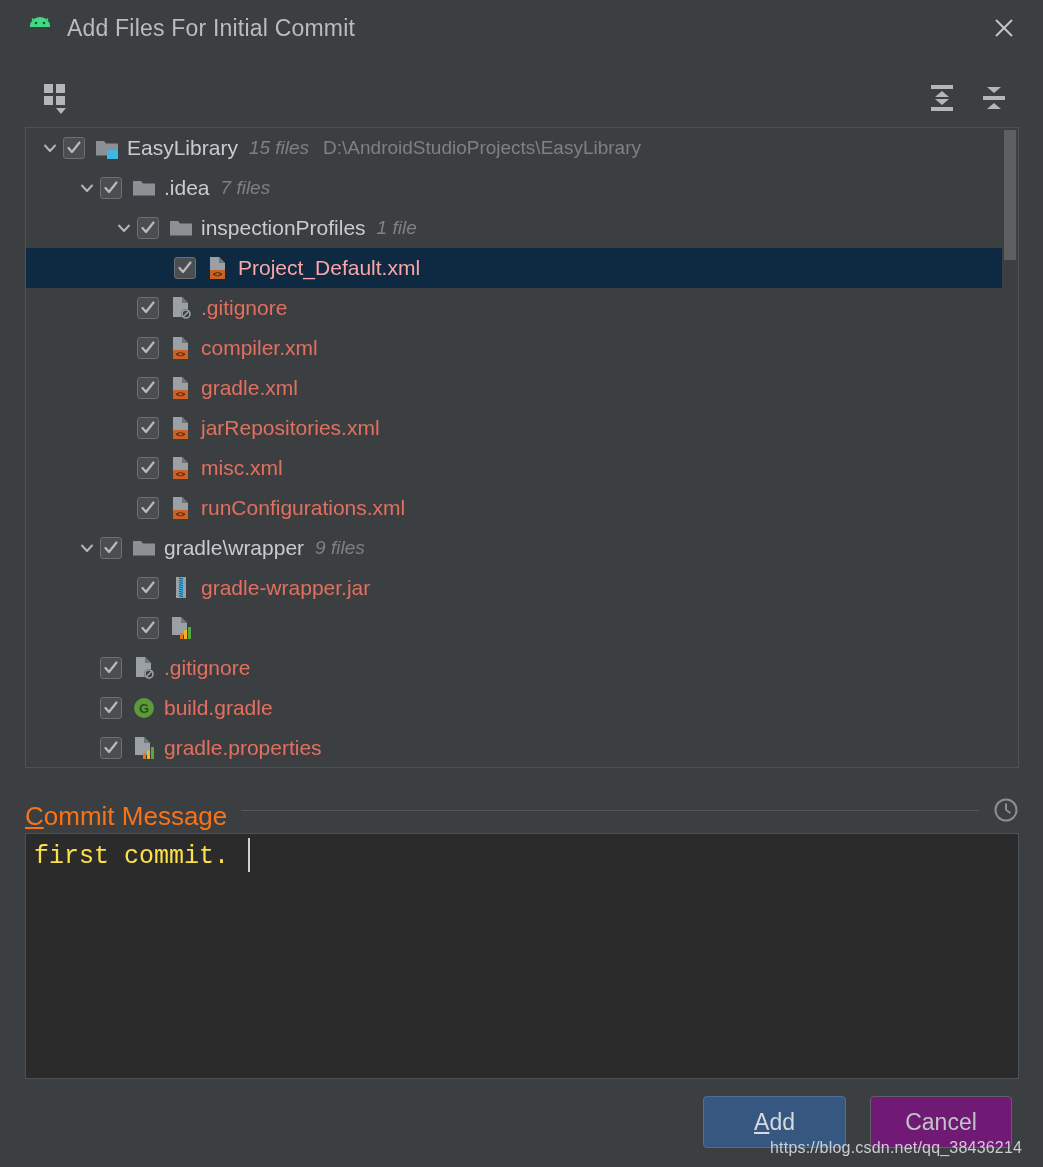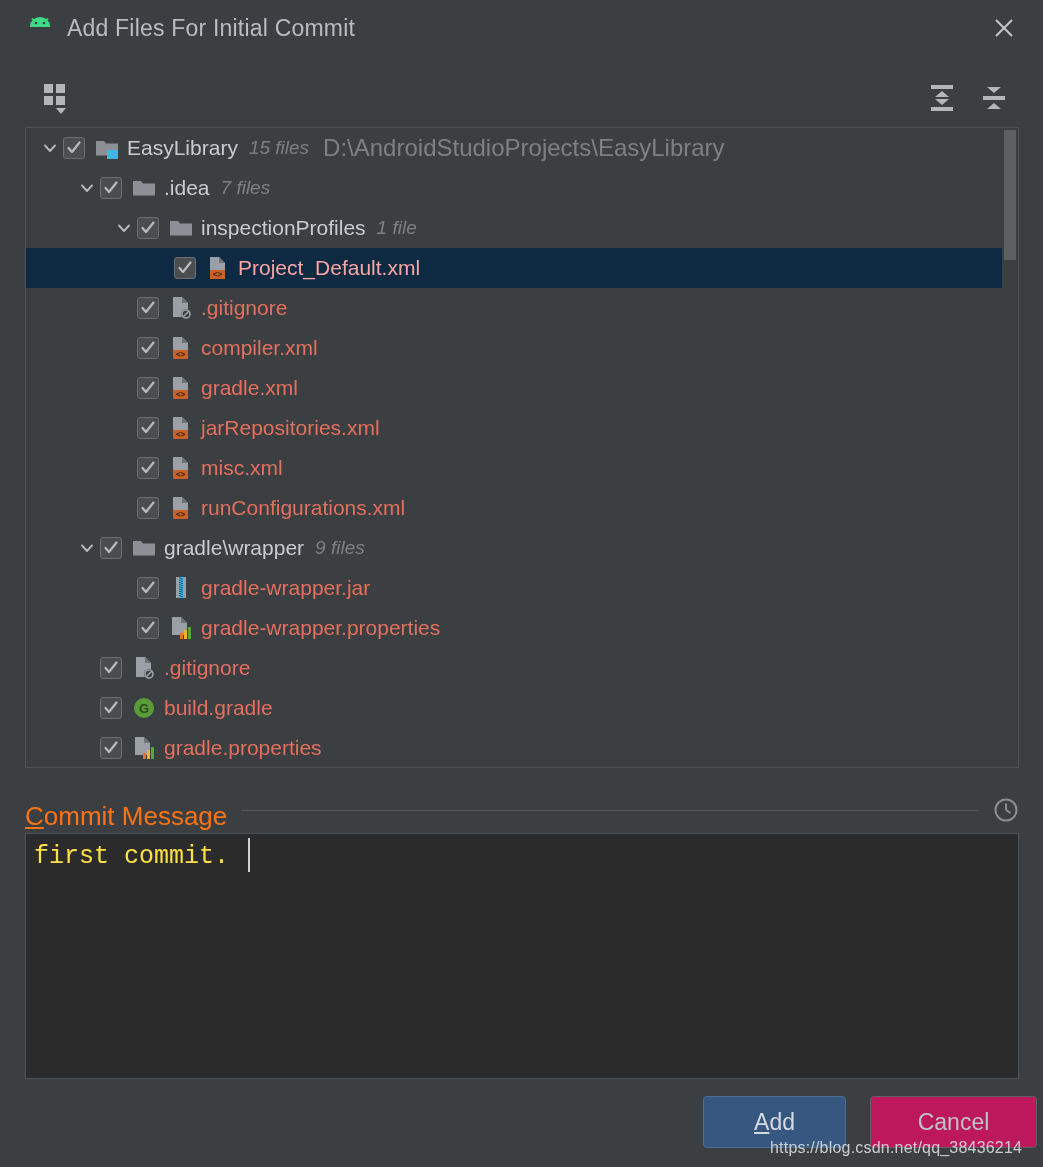--- a/index.html
+++ b/index.html
@@ -58,21 +58,21 @@
   .cbox{
     width:22px; height:22px; border:1px solid #6b6f71; border-radius:3px;
     background:#4a4e50; flex:0 0 auto; position:relative; margin-right:9px;
     cursor:pointer;
   }
   .cbox svg{ position:absolute; left:2px; top:2px; }
   .ficon{ width:26px; height:26px; flex:0 0 auto; margin-right:7px; position:relative; }
   .name{ font-size:21px; color:#e3705e; }
   .name.dir{ color:#c8ccd0; }
   .meta{ font-size:19px; color:#7d8184; margin-left:11px;font-style:italic; }
-  .path{ font-size:24px; color:#7d8184; margin-left:14px; }
+  .path{ font-size:19px; color:#7d8184; margin-left:14px; }
 
   
   #tree-scroll-track{
     position:absolute; right:0; top:0; width:16px; height:639px;
     background:#3c3f41;
   }
   #tree-scroll-thumb{
     position:absolute; right:2px; top:2px; width:12px; height:130px;
     background:#5c6061; border-radius:1px; cursor:pointer;
   }
@@ -107,22 +107,22 @@
     position:absolute; height:52px; border-radius:4px;
     display:flex; align-items:center; justify-content:center;
     font-size:23px; cursor:pointer;
   }
   #btn-add{
     left:703px; width:143px;
     background:#365880; border:1px solid #4c7099; color:#d6dae0;
   }
   #btn-add u{ text-decoration:underline; }
   #btn-cancel{
-    left:870px; width:167px;
-    background:#be185d; border:1px solid #5e6264; color:#c0c4c7;
+    left:870px; width:142px;
+    background:#701a75; border:1px solid #5e6264; color:#c0c4c7;
   }
   #watermark{
     position:absolute; left:770px; top:1139px;
     font-size:16px; color:#d7dadc; opacity:.92;
     font-family:"Liberation Sans", sans-serif;
     letter-spacing:.2px;
   }
 </style>
 </head>
 <body>
@@ -394,21 +394,20 @@
             <path d="M2.5 8 L6 12 L13.5 2.5" fill="none" stroke="#b9bcbf" stroke-width="2.2" stroke-linecap="round" stroke-linejoin="round"></path>
           </svg>
         </span>
         <span class="ficon"><svg width="26" height="26" viewBox="0 0 26 26">
             <path d="M4 2 h9 l6 6 v12 h-15 z" fill="#9aa0a6"></path>
             <path d="M13 2 l6 6 h-6 z" fill="#6e7479"></path>
             <rect x="12" y="18" width="3" height="6" fill="#e8731f"></rect>
             <rect x="16" y="15" width="3" height="9" fill="#f0b429"></rect>
             <rect x="20" y="12" width="3" height="12" fill="#57a93f"></rect>
           </svg></span>
-        <span class="name">gradle-wrapper.properties</span>
       </div>
       <div class="row">
         <span style="width: 48px; flex: 0 0 auto;"></span>
         <span class="twisty empty"></span>
         <span class="cbox">
           <svg width="16" height="16" viewBox="0 0 16 16">
             <path d="M2.5 8 L6 12 L13.5 2.5" fill="none" stroke="#b9bcbf" stroke-width="2.2" stroke-linecap="round" stroke-linejoin="round"></path>
           </svg>
         </span>
         <span class="ficon"><svg width="26" height="26" viewBox="0 0 26 26">

